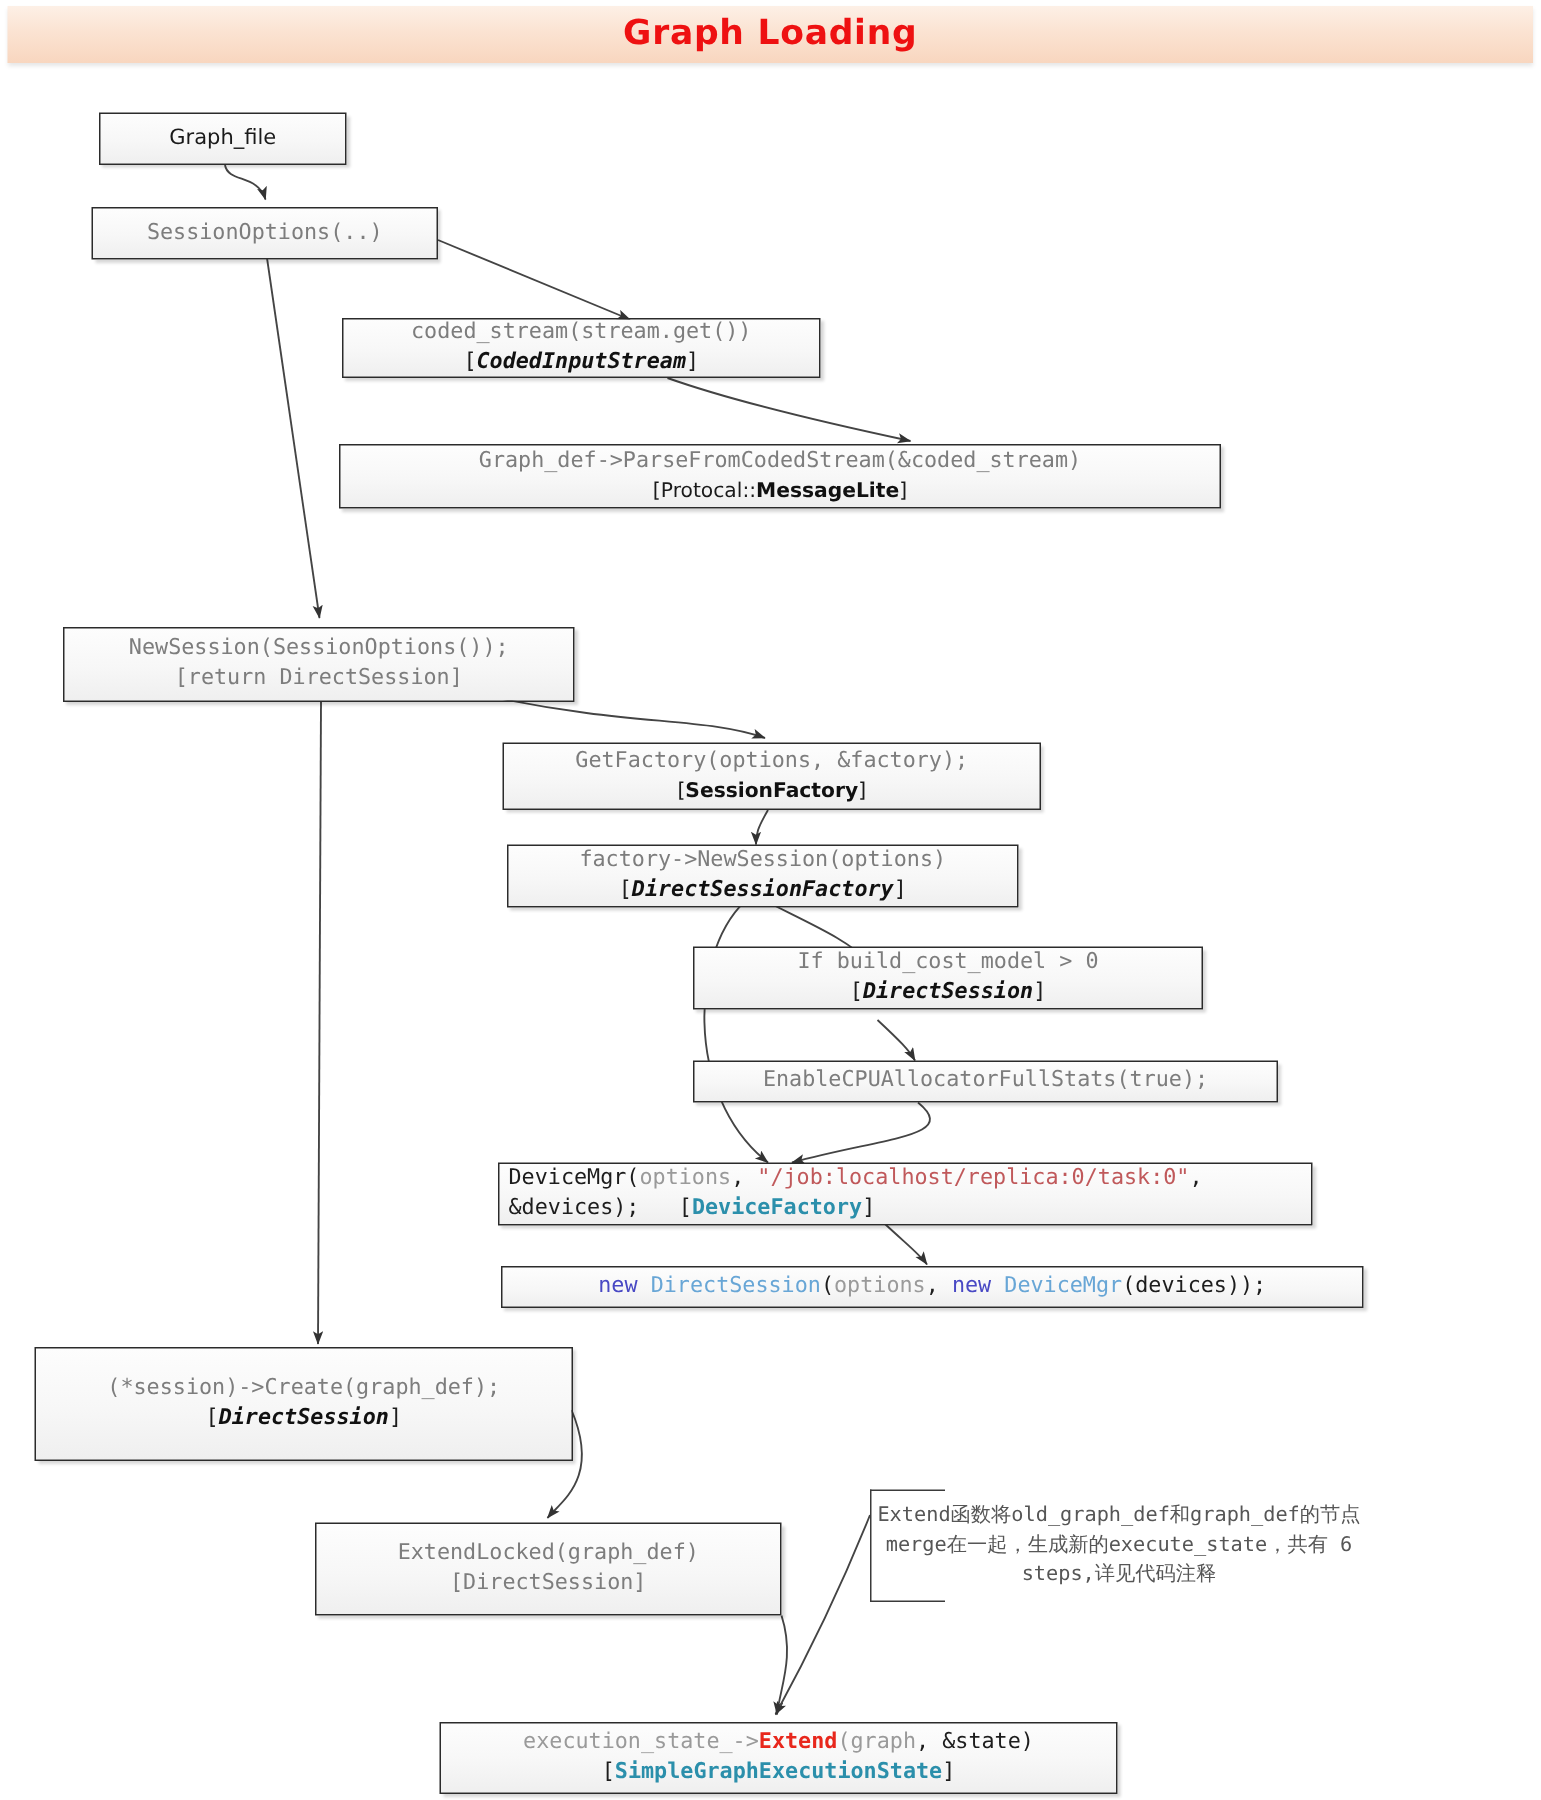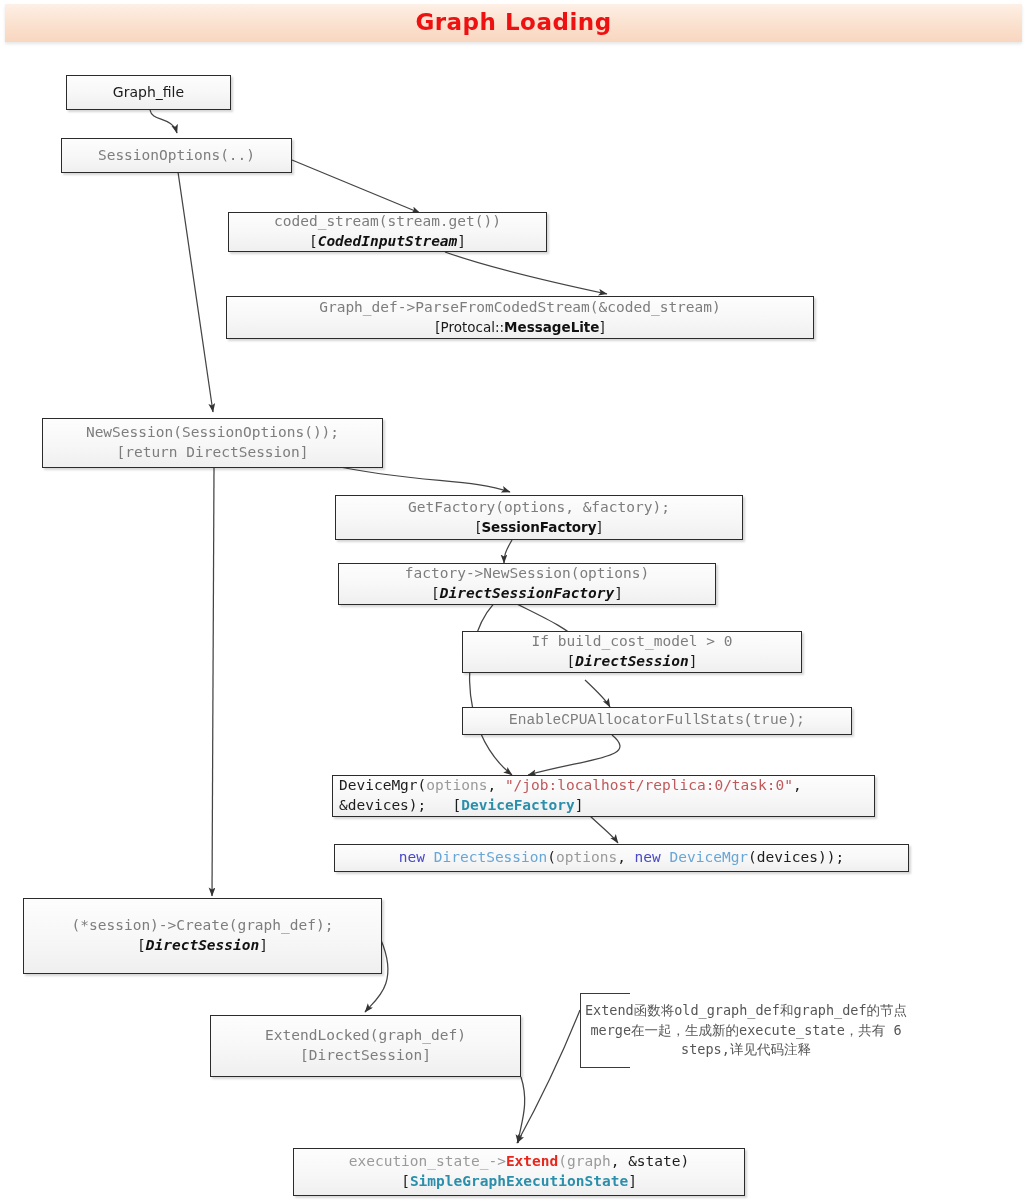--- a/index.html
+++ b/index.html
@@ -200,36 +200,36 @@
   <div class="node" style="left:226px; top:296px; width:588px; height:43px;">
     <span class="ln">Graph_def-&gt;ParseFromCodedStream(&amp;coded_stream)</span>
     <span class="ln"><span class="plain-sans">[</span><span class="plain-sans">Protocal</span><span class="plain-sans">::</span><span class="bold-sans">MessageLite</span><span class="plain-sans">]</span></span>
   </div>
 
   <div class="node" style="left:42px; top:418px; width:341px; height:50px;">
     <span class="ln">NewSession(SessionOptions());</span>
     <span class="ln">[return DirectSession]</span>
   </div>
 
-  <div class="node" style="left:335px; top:495px; width:408px; height:45px;">
+  <div class="node" style="left:335px; top:495px; width:359px; height:45px;">
     <span class="ln">GetFactory(options, &amp;factory);</span>
     <span class="ln"><span class="plain-sans">[</span><span class="bold-sans">SessionFactory</span><span class="plain-sans">]</span></span>
   </div>
 
-  <div class="node" style="left:338px; top:563px; width:378px; height:42px;">
+  <div class="node" style="left:338px; top:563px; width:341px; height:42px;">
     <span class="ln">factory-&gt;NewSession(options)</span>
     <span class="ln"><span class="brk">[</span><span class="bold-mono">DirectSessionFactory</span><span class="brk">]</span></span>
   </div>
 
   <div class="node" style="left:462px; top:631px; width:340px; height:42px;">
     <span class="ln">If build_cost_model &gt; 0</span>
     <span class="ln"><span class="brk">[</span><span class="bold-mono">DirectSession</span><span class="brk">]</span></span>
   </div>
 
-  <div class="node" style="left:462px; top:707px; width:390px; height:28px;font-family:Liberation Mono, monospace;">
+  <div class="node" style="left:462px; top:707px; width:390px; height:28px;">
     <span class="ln">EnableCPUAllocatorFullStats(true);</span>
   </div>
 
   <div class="node left" style="left:332px; top:775px; width:543px; height:42px; color:#1d1d1d;">
     <span class="ln"><span class="dark">DeviceMgr(</span><span class="dim">options</span><span class="dark">, </span><span class="str">"/job:localhost/replica:0/task:0"</span><span class="dark">,</span></span>
     <span class="ln"><span class="dark">&amp;devices);</span><span>   </span><span class="dark">[</span><span class="teal">DeviceFactory</span><span class="dark">]</span></span>
   </div>
 
   <div class="node" style="left:334px; top:844px; width:575px; height:28px; color:#1d1d1d;">
     <span class="ln"><span class="blue-kw">new</span> <span class="blue-type">DirectSession</span><span class="dark">(</span><span class="dim">options</span><span class="dark">, </span><span class="blue-kw">new</span> <span class="blue-type">DeviceMgr</span><span class="dark">(devices));</span></span>

